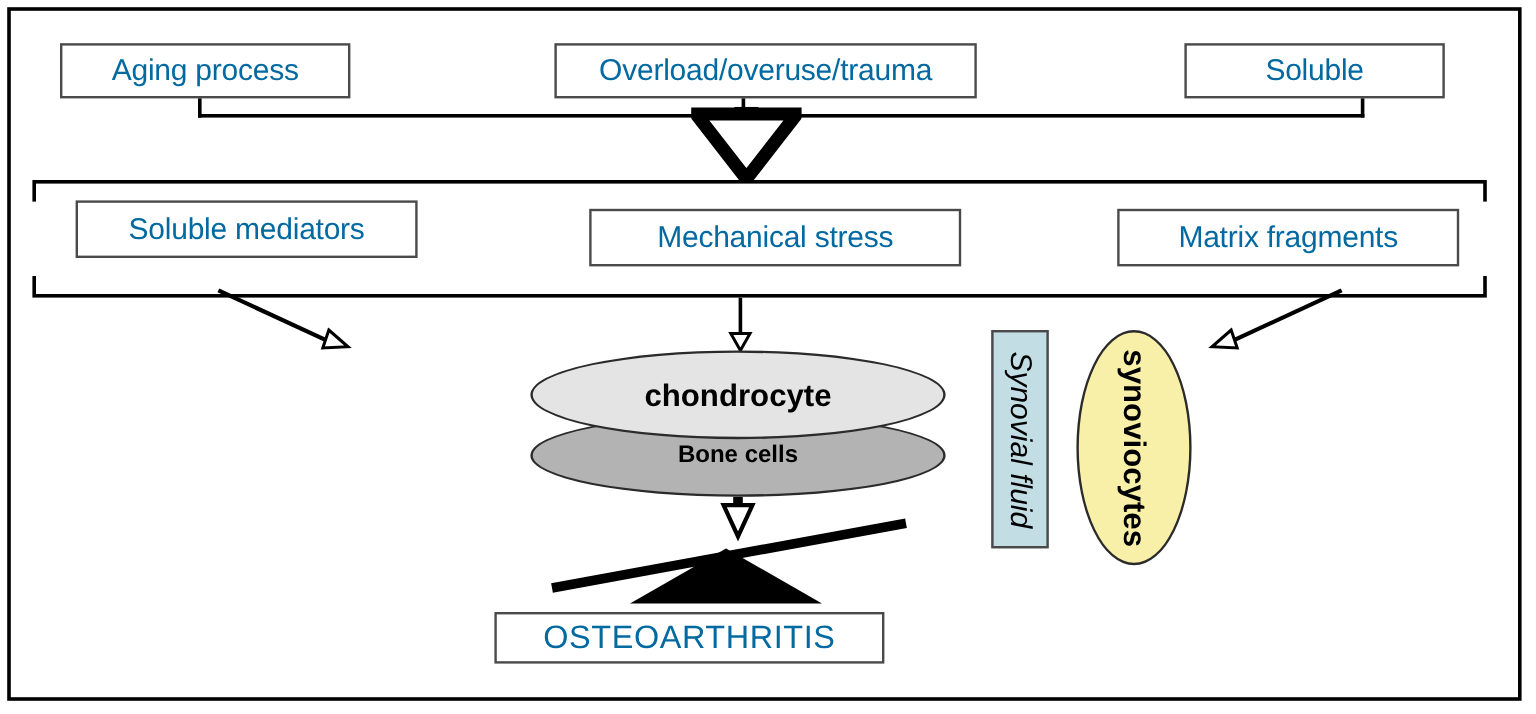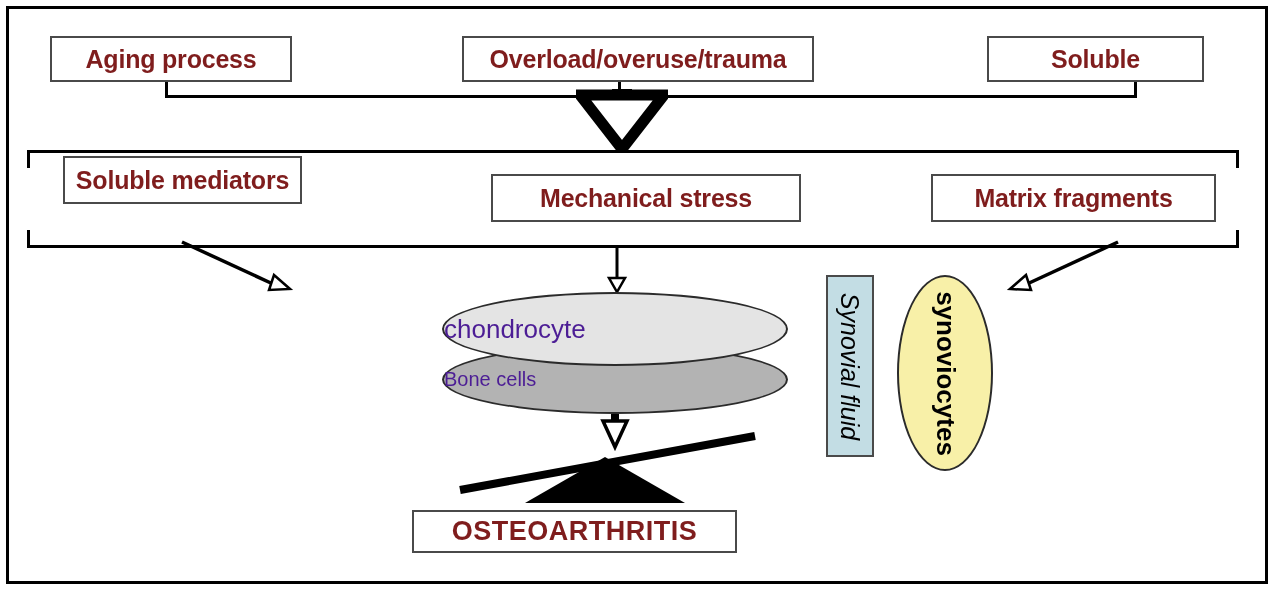--- a/index.html
+++ b/index.html
@@ -34,34 +34,34 @@
 
   
   .box {
     position: absolute;
     box-sizing: border-box;
     border: 2px solid #4a4a4a;
     background: #ffffff;
     display: flex;
     align-items: center;
     justify-content: center;
-    color: #7f1d1d;
-    font-weight: bold;
+    color: #0369a1;
+    font-weight: normal;
     letter-spacing: -0.2px;
     white-space: nowrap;
   }
 
   .box-top        { font-size: 25px; }
   .box-mid        { font-size: 25px; }
 
   #box-aging      { left: 50px;  top: 36px;  width: 242px; height: 46px; }
   #box-overload   { left: 462px; top: 36px;  width: 352px; height: 46px; }
   #box-genetics   { left: 987px; top: 36px;  width: 217px; height: 46px; }
 
-  #box-soluble    { left: 63px;  top: 156px; width: 239px; height: 48px; }
+  #box-soluble    { left: 63px;  top: 167px; width: 285px; height: 48px; }
   #box-mechanical { left: 491px; top: 174px; width: 310px; height: 48px; }
   #box-matrix     { left: 931px; top: 174px; width: 285px; height: 48px; }
 
   #box-oa {
     left: 412px; top: 510px; width: 325px; height: 43px;
     font-size: 27px;
     letter-spacing: 0.5px;
     border: 2px solid #4a4a4a;
   }
 
@@ -126,22 +126,23 @@
   }
 
   
   .ellipse {
     position: absolute;
     box-sizing: border-box;
     border-radius: 50%;
     border: 2px solid #2b2b2b;
     display: flex;
     align-items: center;
-    font-weight: normal;
-    color: #4c1d95;
+    justify-content: center;
+    font-weight: bold;
+    color: #000000;
     white-space: nowrap;
   }
 
   #ell-chondrocyte {
     left: 442px; top: 292px; width: 346px; height: 74px;
     background: #e4e4e4;
     font-size: 26px;
     z-index: 3;
   }
   #ell-bone {

